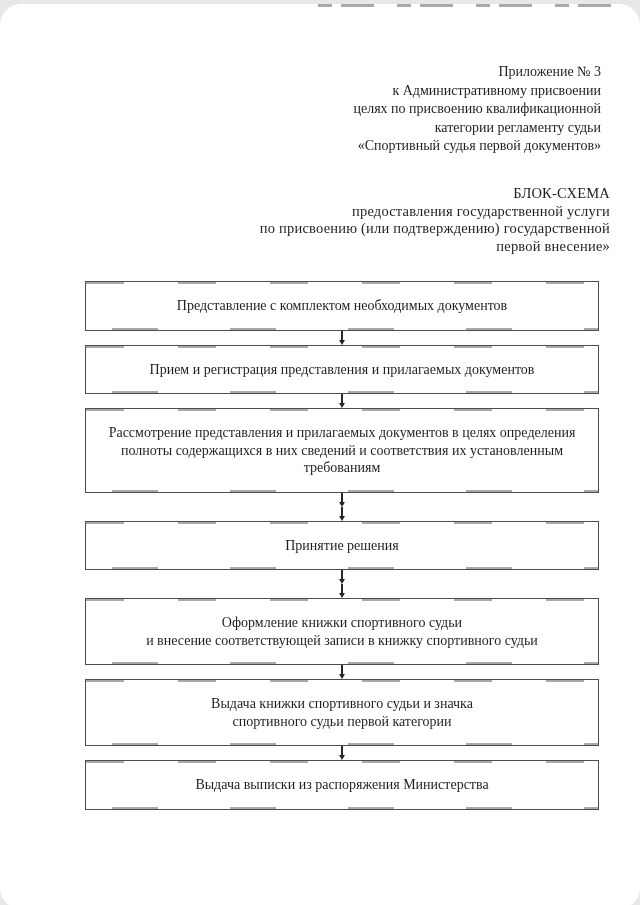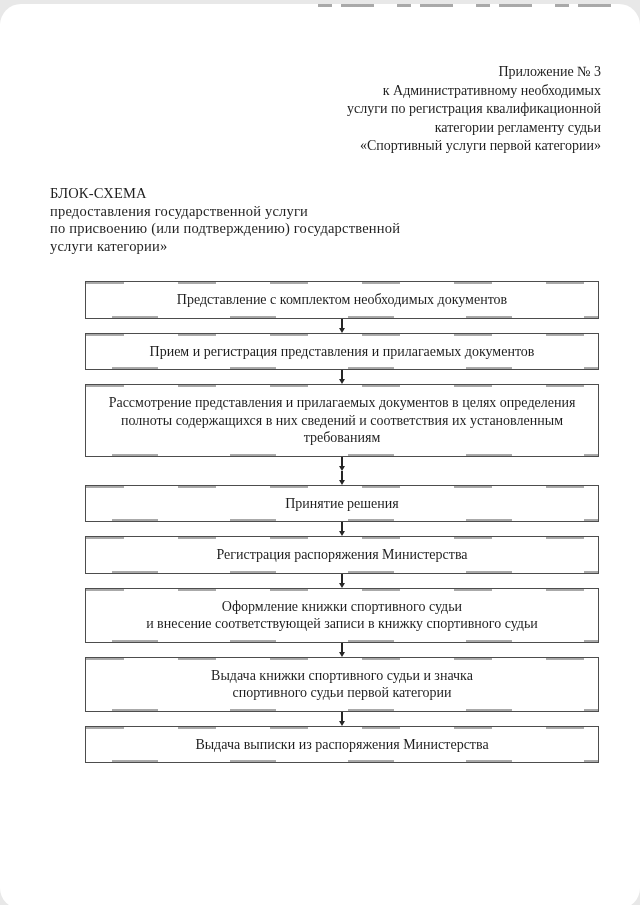--- a/index.html
+++ b/index.html
@@ -29,35 +29,35 @@
     top: 59px; right: 39px;
     width: 330px;
     text-align: right;
     font-size: 14px;
     line-height: 18.5px;
   }
   .doc-title {
     position: absolute;
     top: 181px; left: 50px;
     width: 560px;
-    text-align: left;
+    text-align: right;
     font-size: 14.5px;
     line-height: 17.5px;
     letter-spacing: 0.2px;
   }
   .flowchart {
     position: absolute;
     top: 277px; left: 85px;
     width: 514px;
   }
   .box {
     box-sizing: border-box;
     width: 100%;
     border: 1px solid #4d4d4d;
-    padding: 9px 6px;
+    padding: 15px 6px;
     text-align: center;
     font-size: 14px;
     line-height: 17.5px;
     white-space: pre-line;
     
     background-image:
       repeating-linear-gradient(90deg, rgba(148,148,148,.8) 0 38px, rgba(148,148,148,0) 38px 92px),
       repeating-linear-gradient(90deg, rgba(148,148,148,0) 0 26px, rgba(148,148,148,.8) 26px 72px, rgba(148,148,148,0) 72px 118px);
     background-size: 100% 2px, 100% 2px;
     background-position: 0 0, 0 100%;
@@ -87,31 +87,31 @@
 </style>
 </head>
 <body>
 
 <div class="page">
 
   <div class="scan-noise"></div>
 
   <div class="appendix">
     <div>Приложение № 3</div>
-    <div>к Административному необходимых</div>
-    <div>услуги по регистрация квалификационной</div>
+    <div>к Административному присвоении</div>
+    <div>целях по присвоению квалификационной</div>
     <div>категории регламенту судьи</div>
-    <div>«Спортивный услуги первой категории»</div>
+    <div>«Спортивный судья первой документов»</div>
   </div>
 
   <div class="doc-title">
     <div>БЛОК-СХЕМА</div>
     <div>предоставления государственной услуги</div>
     <div>по присвоению (или подтверждению) государственной</div>
-    <div>услуги категории»</div>
+    <div>первой внесение»</div>
   </div>
 
   <div class="flowchart">
 
     <div class="box">Представление с комплектом необходимых документов</div>
 
     <div class="arrow">
       <span class="arrow-line"></span>
       <span class="arrow-head"></span>
     </div>
@@ -138,21 +138,20 @@
       <span class="arrow-head"></span>
     </div>
 
     <div class="box">Принятие решения</div>
 
     <div class="arrow">
       <span class="arrow-line"></span>
       <span class="arrow-head"></span>
     </div>
 
-    <div class="box">Регистрация распоряжения Министерства</div>
 
     <div class="arrow">
       <span class="arrow-line"></span>
       <span class="arrow-head"></span>
     </div>
 
     <div class="box">Оформление книжки спортивного судьи
 и внесение соответствующей записи в книжку спортивного судьи</div>
 
     <div class="arrow">

